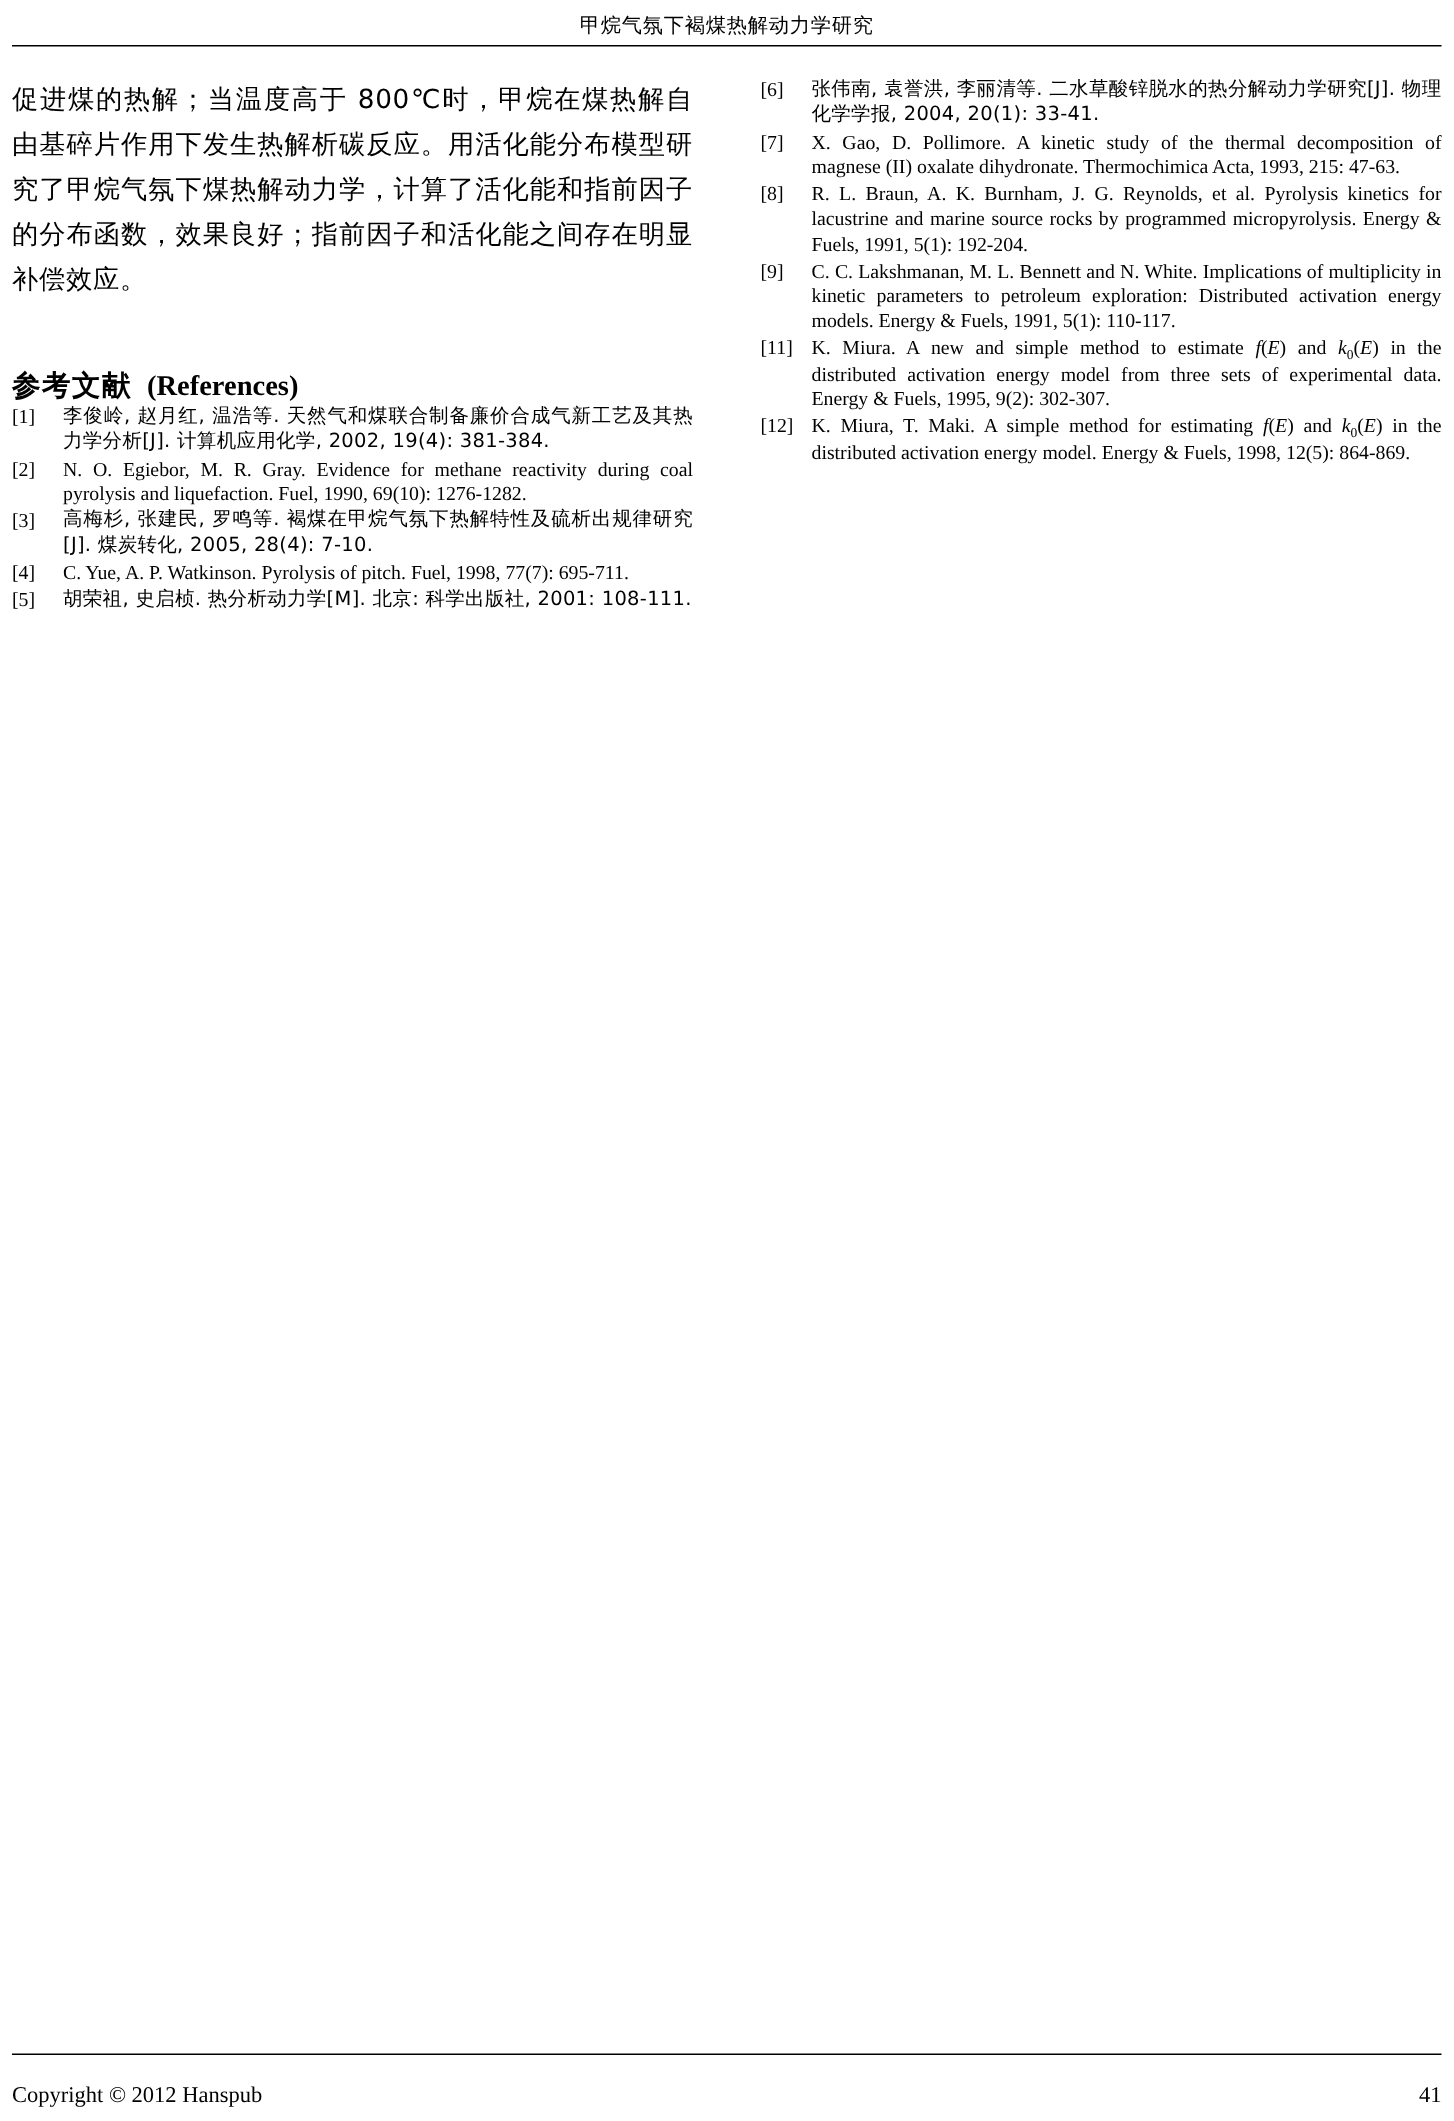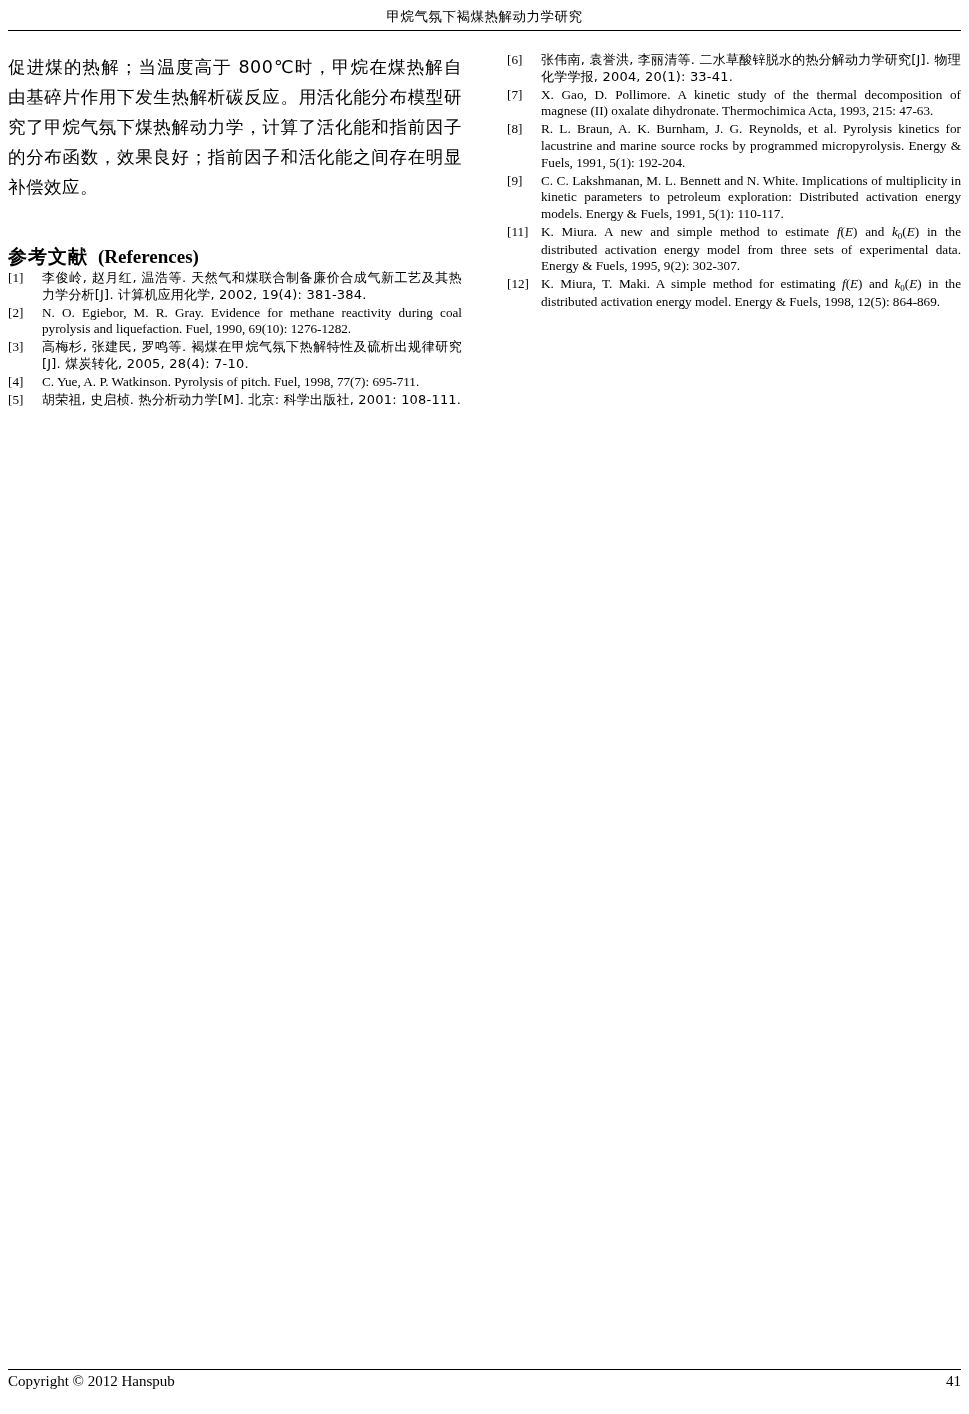--- a/index.html
+++ b/index.html
@@ -115,21 +115,21 @@
   .foot-rule {
     position: absolute;
     bottom: 44px;
     left: 8px;
     width: 953px;
     height: 1px;
     background: #000000;
   }
   .footer {
     position: absolute;
-    bottom: 24px;
+    bottom: 8px;
     left: 8px;
     width: 953px;
     display: flex;
     justify-content: space-between;
     font-family: "Liberation Serif", serif;
     font-size: 15px;
   }
   .footer .copy {
     text-align: left;
   }

